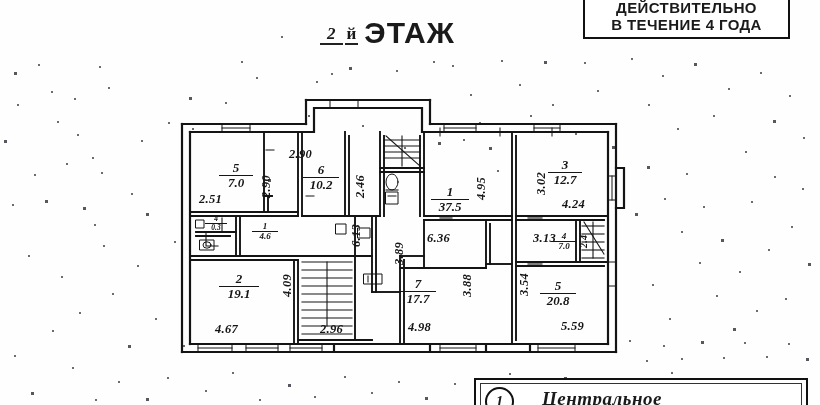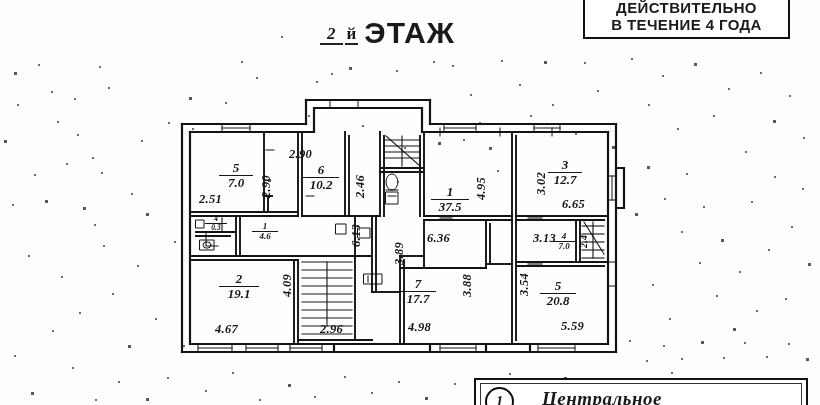--- a/index.html
+++ b/index.html
@@ -451,21 +451,21 @@
   <div id="dim-labels">
       <div class="dim" style="left: 199px; top: 192px;">2.51</div>
       <div class="dim v" style="left: 259px; top: 198px;">2.90</div>
       <div class="dim" style="left: 289px; top: 147px;">2.90</div>
       <div class="dim v" style="left: 353px; top: 198px;">2.46</div>
       <div class="dim v" style="left: 349px; top: 247px;">6.13</div>
       <div class="dim v" style="left: 474px; top: 200px;">4.95</div>
       <div class="dim" style="left: 427px; top: 231px;">6.36</div>
       <div class="dim v" style="left: 392px; top: 265px;">3.89</div>
       <div class="dim v" style="left: 534px; top: 195px;">3.02</div>
-      <div class="dim" style="left: 562px; top: 197px;">6.65</div>
+      <div class="dim" style="left: 562px; top: 197px;">4.24</div>
       <div class="dim" style="left: 533px; top: 231px; text-align: right;">3.13</div>
       <div class="dim v s" style="left: 578px; top: 248px;">2.4</div>
       <div class="dim v" style="left: 517px; top: 296px;">3.54</div>
       <div class="dim" style="left: 561px; top: 319px;">5.59</div>
       <div class="dim v" style="left: 460px; top: 297px;">3.88</div>
       <div class="dim" style="left: 408px; top: 320px;">4.98</div>
       <div class="dim v" style="left: 280px; top: 297px;">4.09</div>
       <div class="dim" style="left: 215px; top: 322px;">4.67</div>
       <div class="dim" style="left: 320px; top: 322px;">2.96</div>
     </div>

